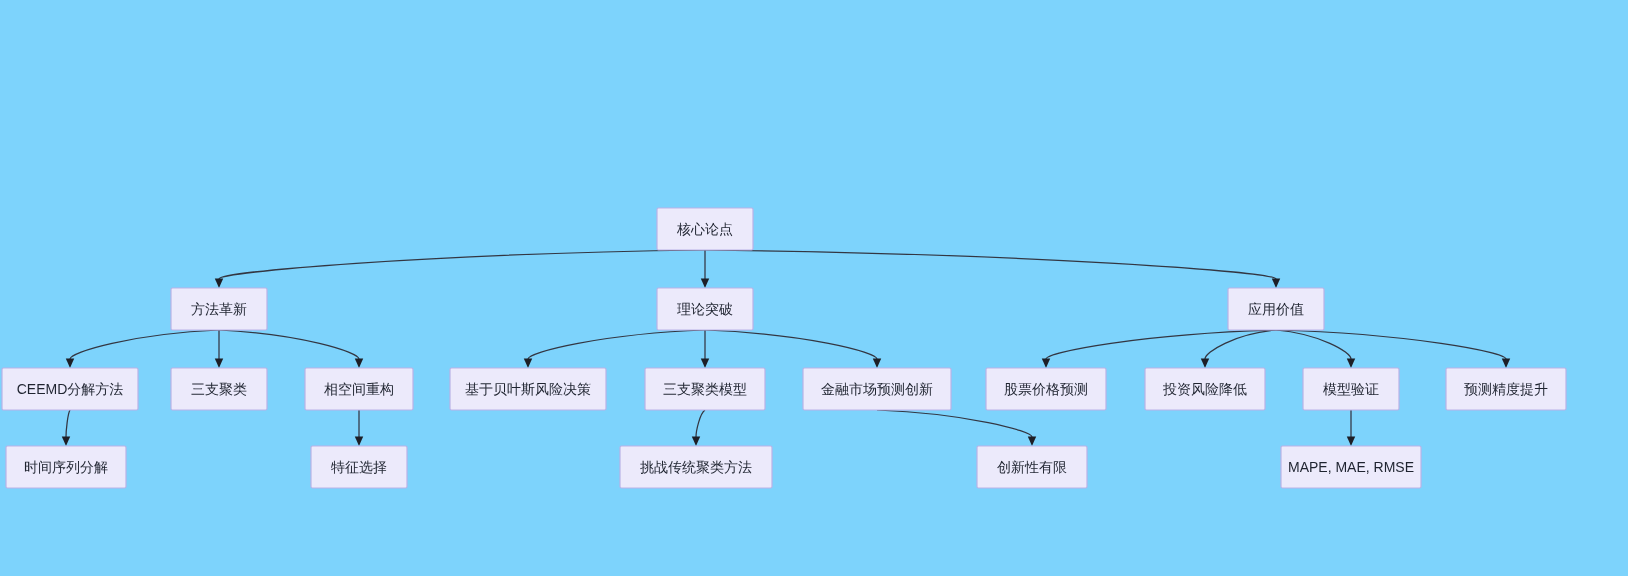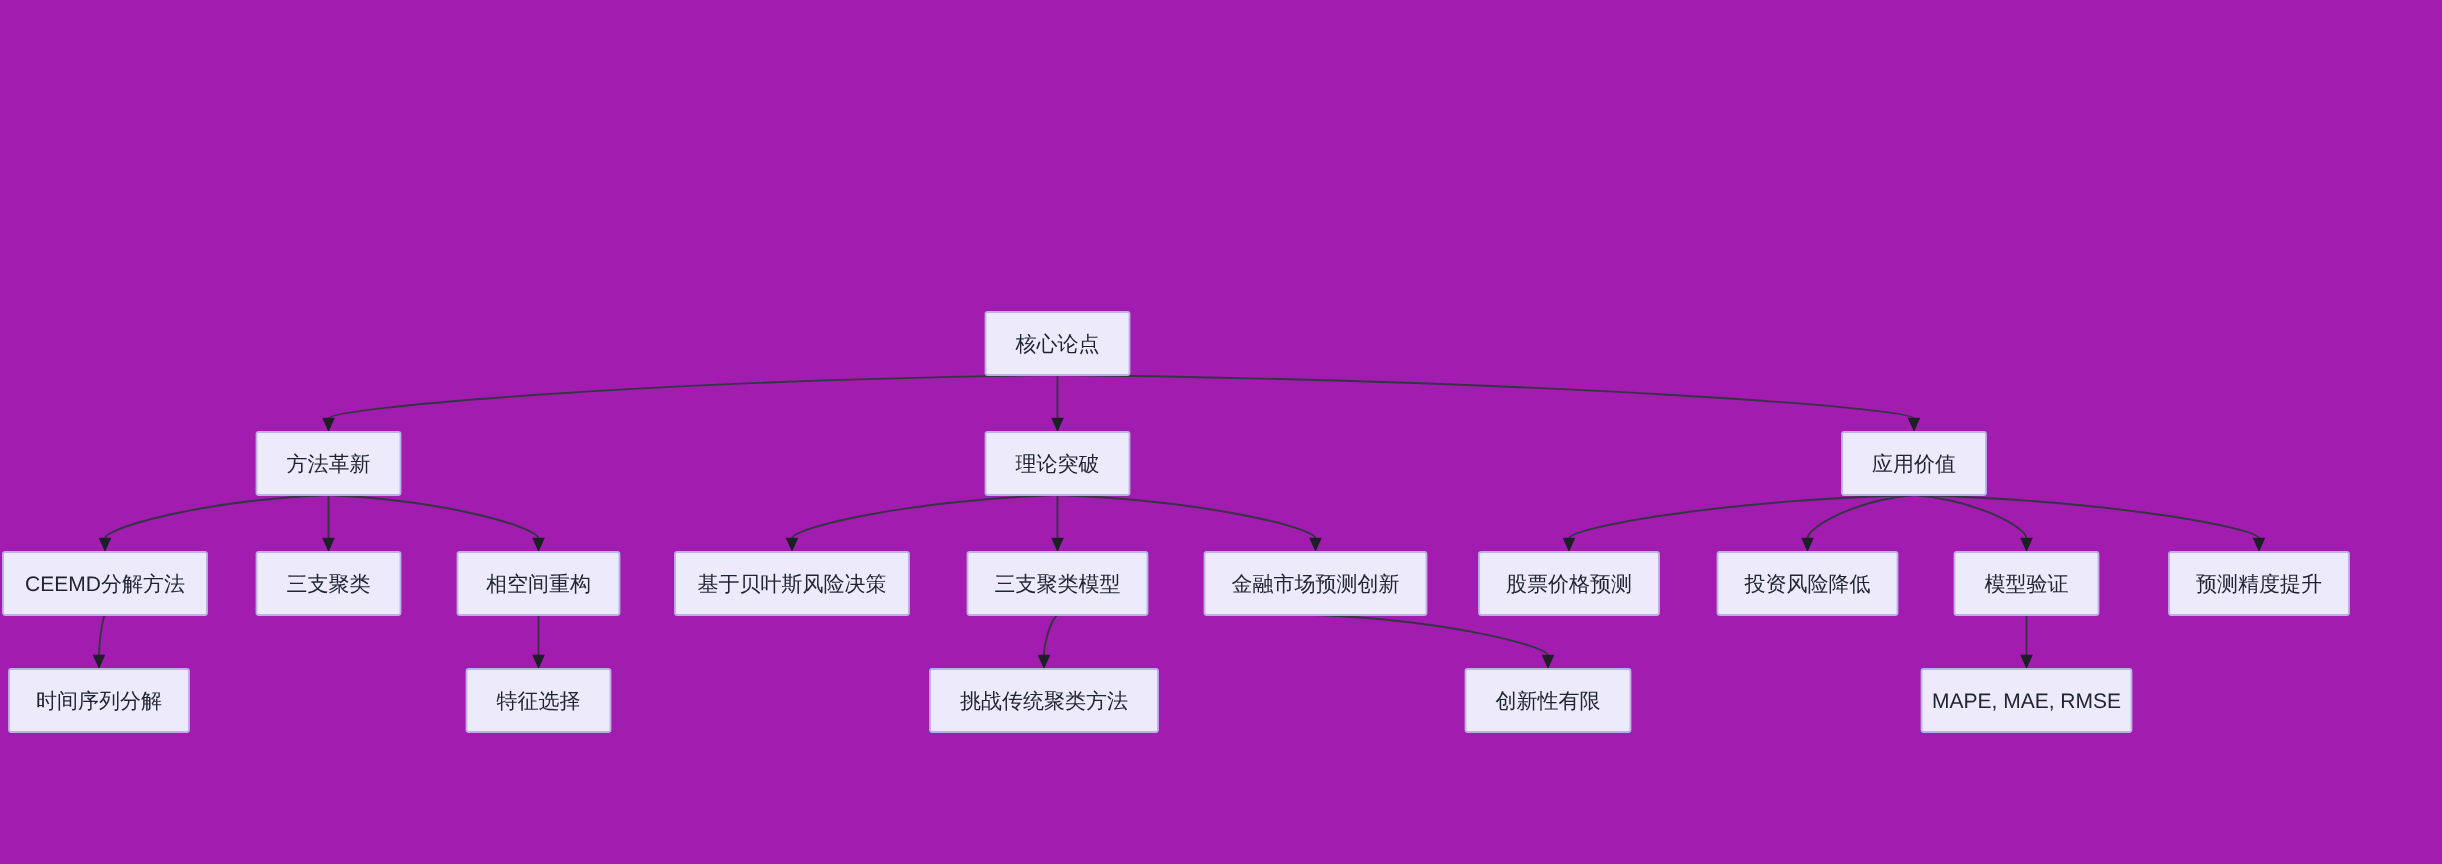--- a/index.html
+++ b/index.html
@@ -10,21 +10,21 @@
   body {
     width: 1628px;
     height: 576px;
     overflow: hidden;
     font-family: "Liberation Sans", "DejaVu Sans", sans-serif;
   }
   #canvas {
     position: relative;
     width: 1628px;
     height: 576px;
-    background: #a21caf;
+    background: #7dd3fc;
   }
   svg#flow {
     position: absolute;
     left: 0;
     top: 0;
     width: 1628px;
     height: 576px;
     display: block;
   }
   .node-rect {

